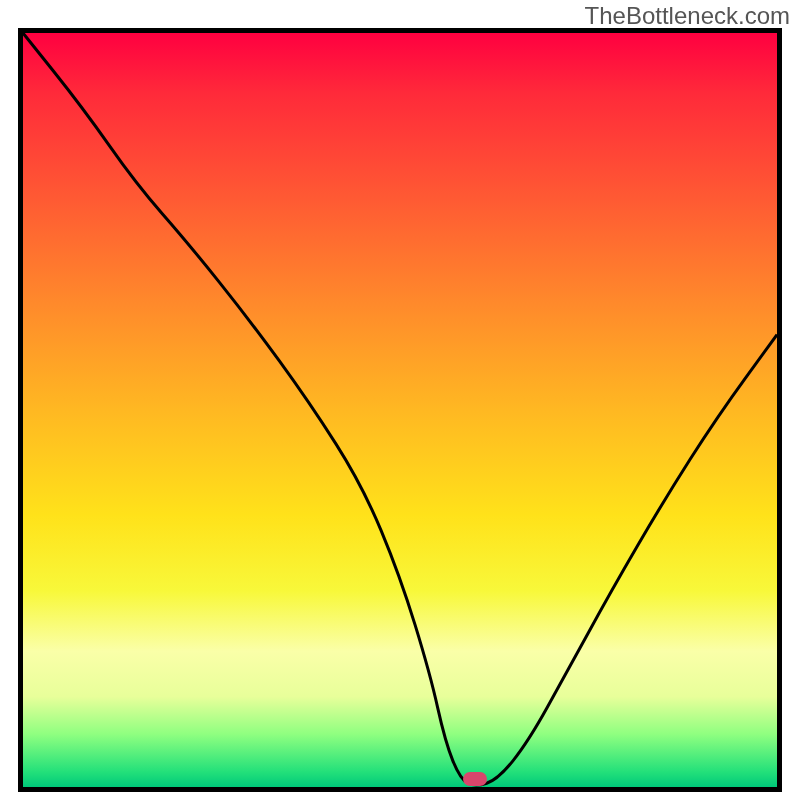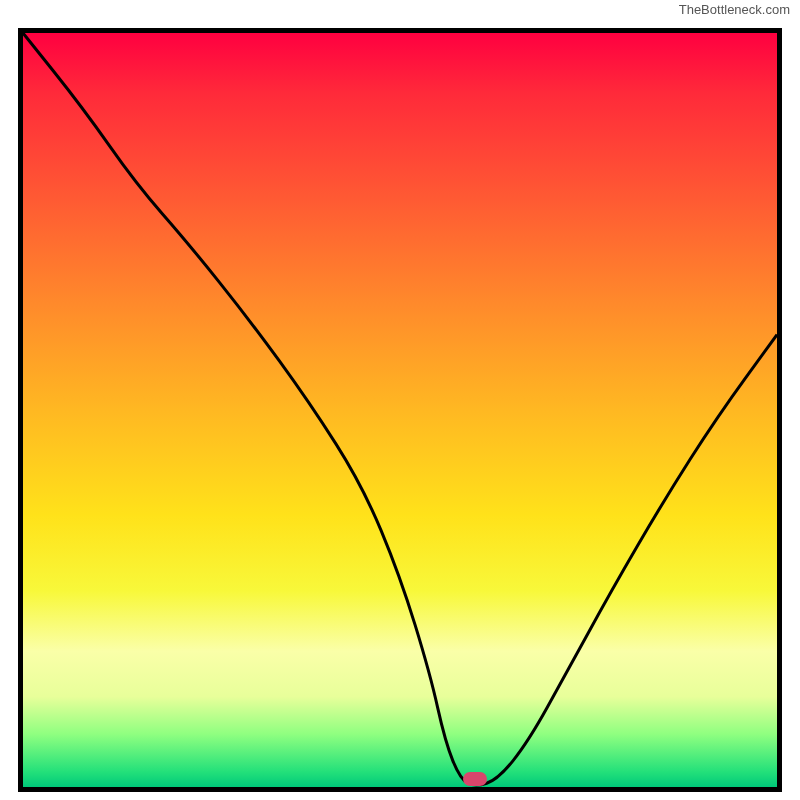--- a/index.html
+++ b/index.html
@@ -9,21 +9,21 @@
     height: 800px;
     background: #ffffff;
     font-family: Arial, Helvetica, sans-serif;
     position: relative;
   }
   .watermark {
     position: absolute;
     top: 2px;
     right: 10px;
     color: #555;
-    font-size: 13px;
+    font-size: 24px;
     font-weight: 500;
     z-index: 10;
   }
   .plot-area {
     position: absolute;
     top: 28px;
     left: 18px;
     width: 764px;
     height: 764px;
     border: 5px solid #000;

